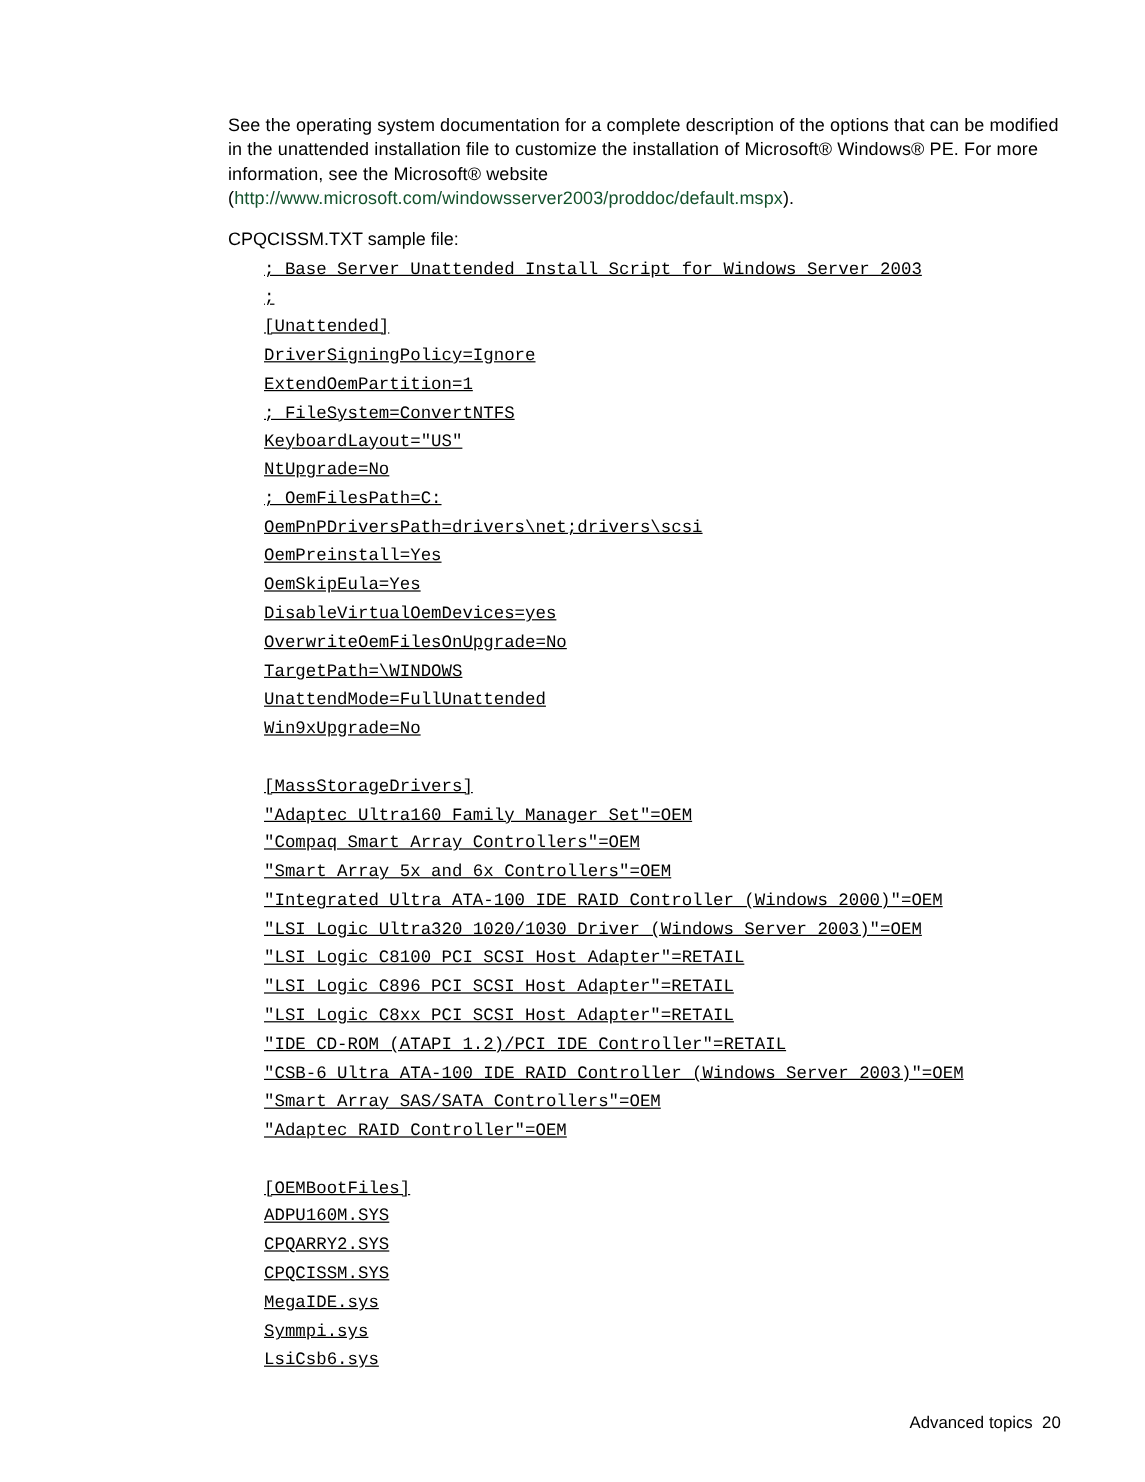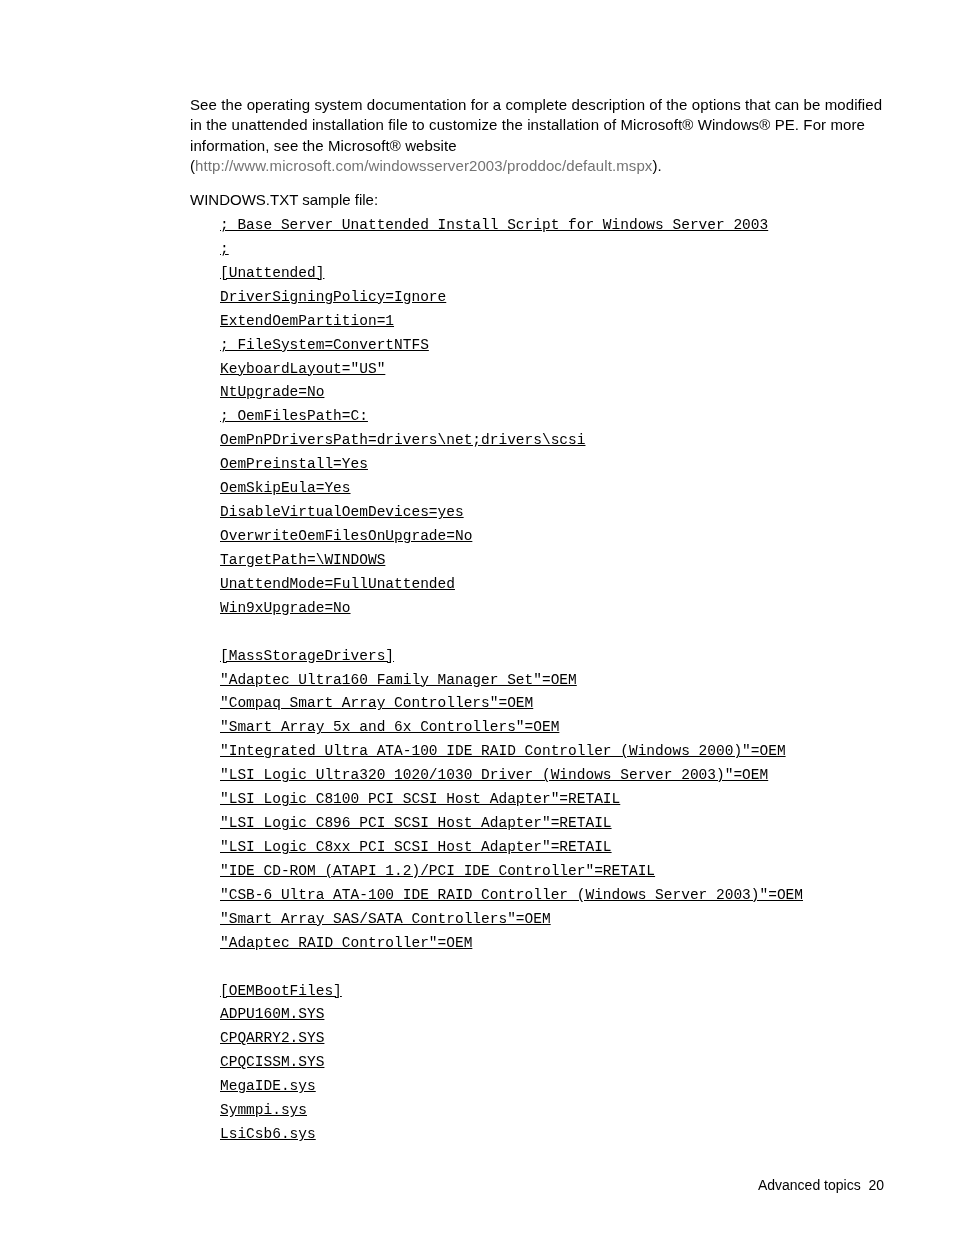--- a/index.html
+++ b/index.html
@@ -15,21 +15,21 @@
     box-sizing: border-box;
     padding: 80px 70px 40px 190px;
     position: relative;
   }
   .body-text {
     font-size: 15px;
     line-height: 1.35;
     letter-spacing: 0.1px;
   }
   .body-text a {
-    color: #737373;
+    color: #14532d;
     text-decoration: none;
   }
   .subhead {
     font-size: 15px;
     margin-top: 6px;
     margin-bottom: 6px;
   }
   .code-block {
     font-family: "Courier New", Courier, monospace;
     font-size: 14.5px;
@@ -48,21 +48,21 @@
 </style>
 </head>
 <body>
 
 <div class="page">
 
   <p class="body-text">
     <span>See the operating system documentation for a complete description of the options that can be modified in the unattended installation file to customize the installation of Microsoft® Windows® PE. For more information, see the Microsoft® website (</span><a href="#">http://www.microsoft.com/windowsserver2003/proddoc/default.mspx</a><span>).</span>
   </p>
 
-  <div class="subhead">WINDOWS.TXT sample file:</div>
+  <div class="subhead">CPQCISSM.TXT sample file:</div>
 
   <div class="code-block">; Base Server Unattended Install Script for Windows Server 2003
 ;
 [Unattended]
 DriverSigningPolicy=Ignore
 ExtendOemPartition=1
 ; FileSystem=ConvertNTFS
 KeyboardLayout="US"
 NtUpgrade=No
 ; OemFilesPath=C:

